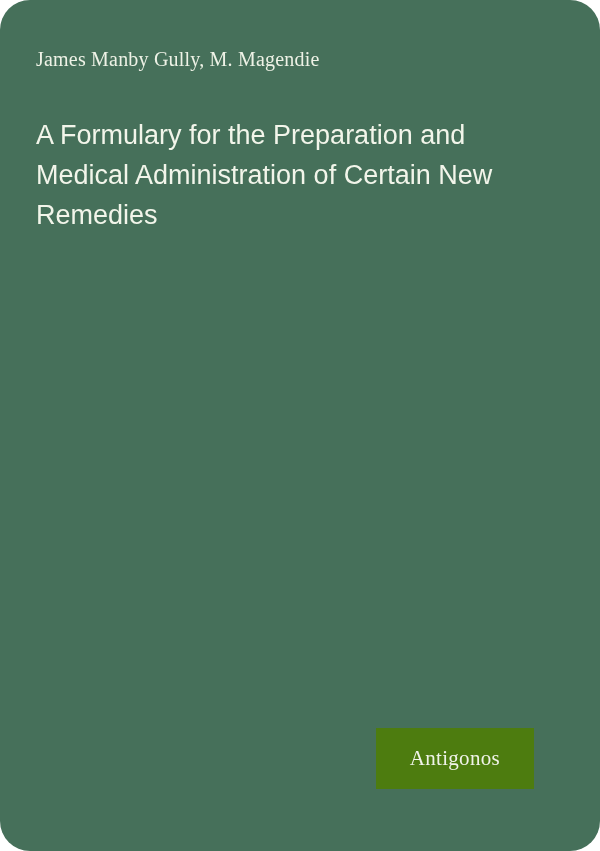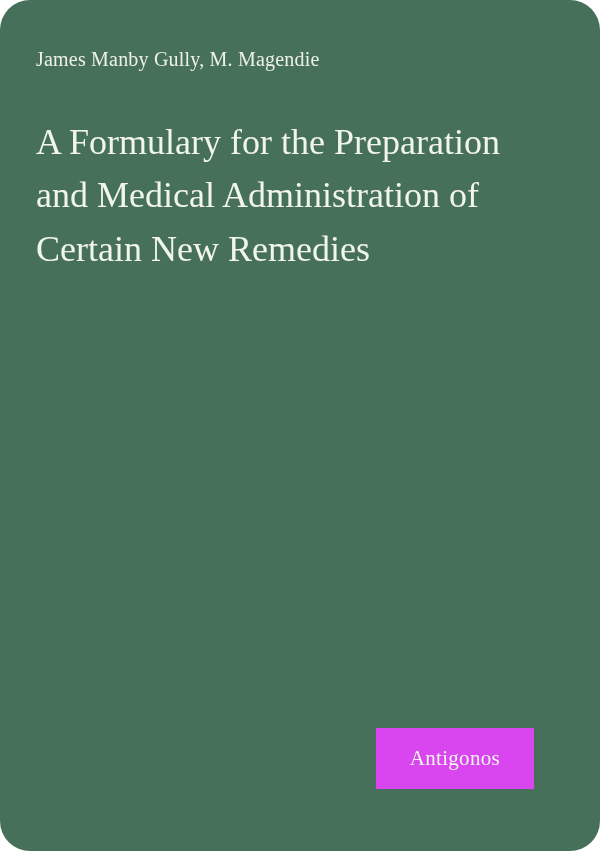--- a/index.html
+++ b/index.html
@@ -35,39 +35,39 @@
   .author {
     font-family: "Liberation Serif", serif;
     font-size: 20px;
     line-height: 1.3;
     color: #eef2e6;
     letter-spacing: 0.2px;
     margin: 0 0 44px 0;
     font-weight: 400;
   }
   .title {
-    font-family: Liberation Serif, serif;
-    font-size: 36px;
+    font-family: Liberation Sans, sans-serif;
+    font-size: 27px;
     line-height: 1.48;
     color: #f2f5ea;
     font-weight: 400;
     margin: 0;
     max-width: 530px;
   }
   .spacer {
     flex: 1 1 auto;
   }
   .publisher-row {
     display: flex;
     justify-content: flex-end;
     padding-right: 14px;
     padding-bottom: 22px;
   }
   .publisher-badge {
-    background: #d946ef;
+    background: #4d7c0f;
     color: #f0f3e8;
     font-family: "Liberation Serif", serif;
     font-size: 21px;
     letter-spacing: 0.3px;
     padding: 18px 34px;
     min-width: 150px;
     text-align: center;
     box-sizing: border-box;
   }
 </style>

